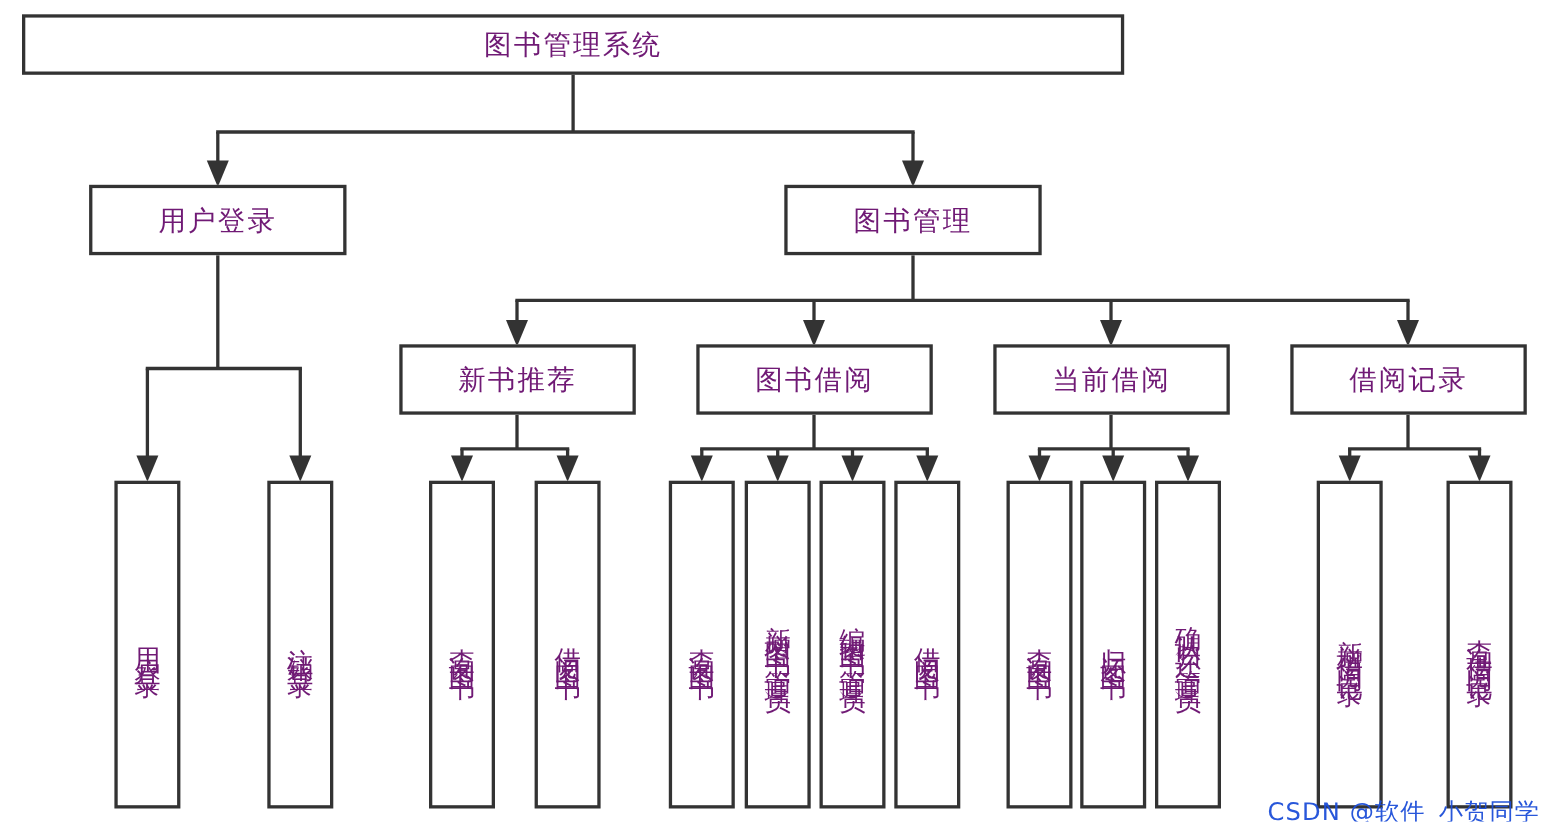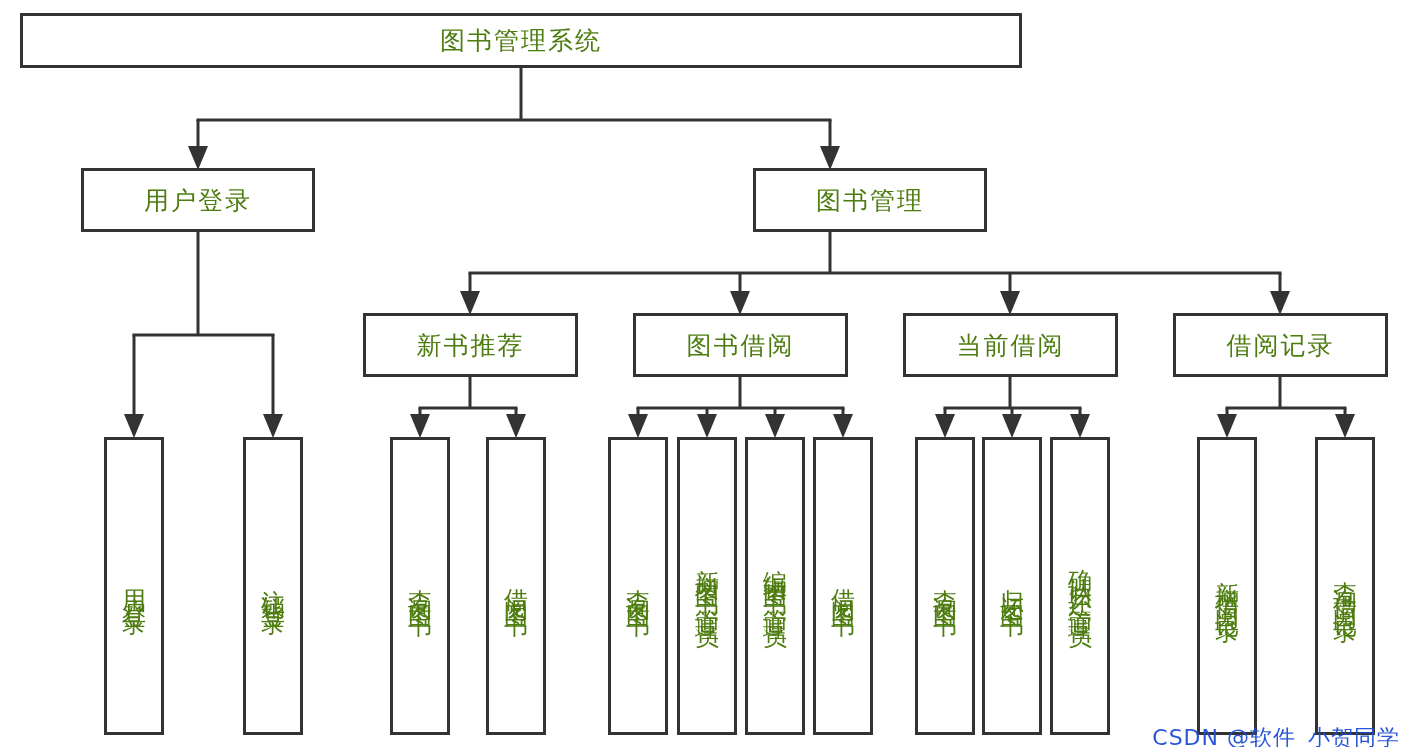--- a/index.html
+++ b/index.html
@@ -10,21 +10,21 @@
     font-family:"DejaVu Sans","Liberation Sans",sans-serif;
     overflow:hidden;
   }
   #wires{position:absolute;left:0;top:0;z-index:1;}
   .box{
     position:absolute;
     box-sizing:border-box;
     border:3px solid #333333;
     background:#ffffff;
     display:flex;align-items:center;justify-content:center;
-    color:#4d7c0f;
+    color:#701a75;
     z-index:2;
   }
   .hlabel{font-size:25px;letter-spacing:2px;white-space:nowrap;}
   .leaf{width:60px;top:437px;height:298px;}
   .vtext{
     writing-mode:vertical-rl;
     text-orientation:mixed;
     font-size:24px;
     letter-spacing:8px;
     line-height:1;
@@ -118,21 +118,21 @@
     </g>
   </svg>
 
   <div class="box root">
     <span class="hlabel">图书管理系统</span>
   </div>
 
   <div class="box lvl2" style="left:81px;">
     <span class="hlabel">用户登录</span>
   </div>
-  <div class="box lvl2" style="left:713px;margin-left:40px;">
+  <div class="box lvl2" style="left:713px;">
     <span class="hlabel">图书管理</span>
   </div>
 
   <div class="box lvl3" style="left:363px;text-align:center;">
     <span class="hlabel">新书推荐</span>
   </div>
   <div class="box lvl3" style="left:633px;">
     <span class="hlabel">图书借阅</span>
   </div>
   <div class="box lvl3" style="left:903px;">

